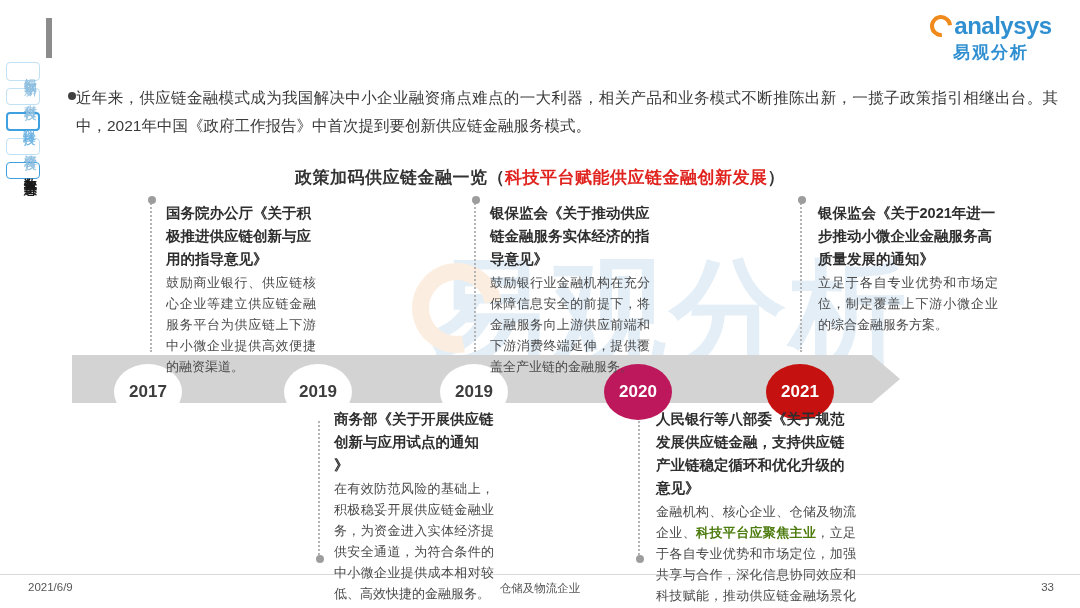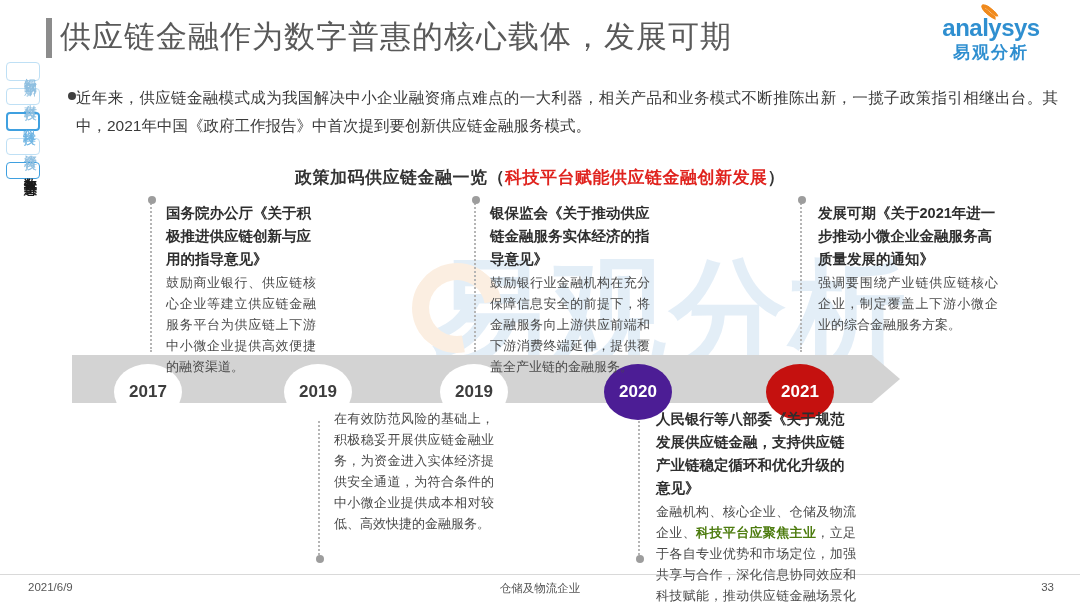--- a/index.html
+++ b/index.html
@@ -95,23 +95,22 @@
   .logo {
     position: absolute;
     right: 26px; top: 12px;
     width: 126px;
     text-align: center;
     z-index: 5;
   }
   .logo-top {
     display: flex;
     align-items: center;
-    justify-content: flex-end;
+    justify-content: center;
     height: 28px;
-    flex-direction: column;
   }
   .logo-mark {
     width: 22px; height: 22px;
     border: 4px solid #f08a1d;
     border-radius: 50%;
     border-right-color: transparent;
     transform: rotate(40deg);
     margin-right: 2px;
   }
   .logo-word {
@@ -187,21 +186,21 @@
     border-radius: 50%;
     display: flex;
     align-items: center;
     justify-content: center;
     font-size: 17px;
     font-weight: 700;
     z-index: 3;
     top: 364px;
   }
   .year.white { background: #ffffff; color: #3d3d3d; }
-  .year.blue  { background: #4c1d95; color: #ffffff; }
+  .year.blue  { background: #be185d; color: #ffffff; }
   .year.red   { background: #c5110f; color: #ffffff; }
 
   
   .conn {
     position: absolute;
     width: 0;
     border-left: 2px dotted #b5b5b5;
     z-index: 2;
   }
   .conn .knob {
@@ -258,21 +257,20 @@
 
   <div class="sidebar">
     <div class="tab">银行数字创新</div>
     <div class="tab">支付科技</div>
     <div class="tab hl">保险科技</div>
     <div class="tab">资管科技</div>
     <div class="tab active">数字普惠</div>
   </div>
 
   <div class="title-bar"></div>
-  <div class="title">供应链金融作为数字普惠的核心载体，发展可期</div>
 
   <div class="logo">
     <div class="logo-top">
       <span class="logo-mark"></span>
       <span class="logo-word">analysys</span>
     </div>
     <div class="logo-cn">易观分析</div>
   </div>
 
   <div class="bullet-row">
@@ -313,25 +311,26 @@
     <h4>国务院办公厅《关于积极推进供应链创新与应用的指导意见》</h4>
     <p>鼓励商业银行、供应链核心企业等建立供应链金融服务平台为供应链上下游中小微企业提供高效便捷的融资渠道。</p>
   </div>
 
   <div class="card" style="left:490px; top:202px; width:160px;">
     <h4>银保监会《关于推动供应链金融服务实体经济的指导意见》</h4>
     <p>鼓励银行业金融机构在充分保障信息安全的前提下，将金融服务向上游供应前端和下游消费终端延伸，提供覆盖全产业链的金融服务。</p>
   </div>
 
   <div class="card" style="left:818px; top:202px; width:180px;">
-    <h4>发展可期《关于2021年进一步推动小微企业金融服务高质量发展的通知》</h4>
-    <p>强调要围绕产业链供应链核心企业，制定覆盖上下游小微企业的综合金融服务方案。</p>
+    <h4>银保监会《关于2021年进一步推动小微企业金融服务高质量发展的通知》</h4>
+    <p>立足于各自专业优势和市场定位，制定覆盖上下游小微企业的综合金融服务方案。</p>
   </div>
 
   <div class="card" style="left:334px; top:408px; width:160px;">
+    <h4>商务部《关于开展供应链创新与应用试点的通知 》</h4>
     <p>在有效防范风险的基础上，积极稳妥开展供应链金融业务，为资金进入实体经济提供安全通道，为符合条件的中小微企业提供成本相对较低、高效快捷的金融服务。</p>
   </div>
 
   <div class="card" style="left:656px; top:408px; width:200px;">
     <h4>人民银行等八部委《关于规范发展供应链金融，支持供应链产业链稳定循环和优化升级的意见》</h4>
     <p><span>金融机构、核心企业、仓储及物流企业、</span><span class="red">科技平台应聚焦主业</span><span>，立足于各自专业优势和市场定位，加强共享与合作，深化信息协同效应和科技赋能，推动供应链金融场景化和生态化。</span></p>
   </div>
 
   <div class="footer">
     <span class="f-left">2021/6/9</span>

